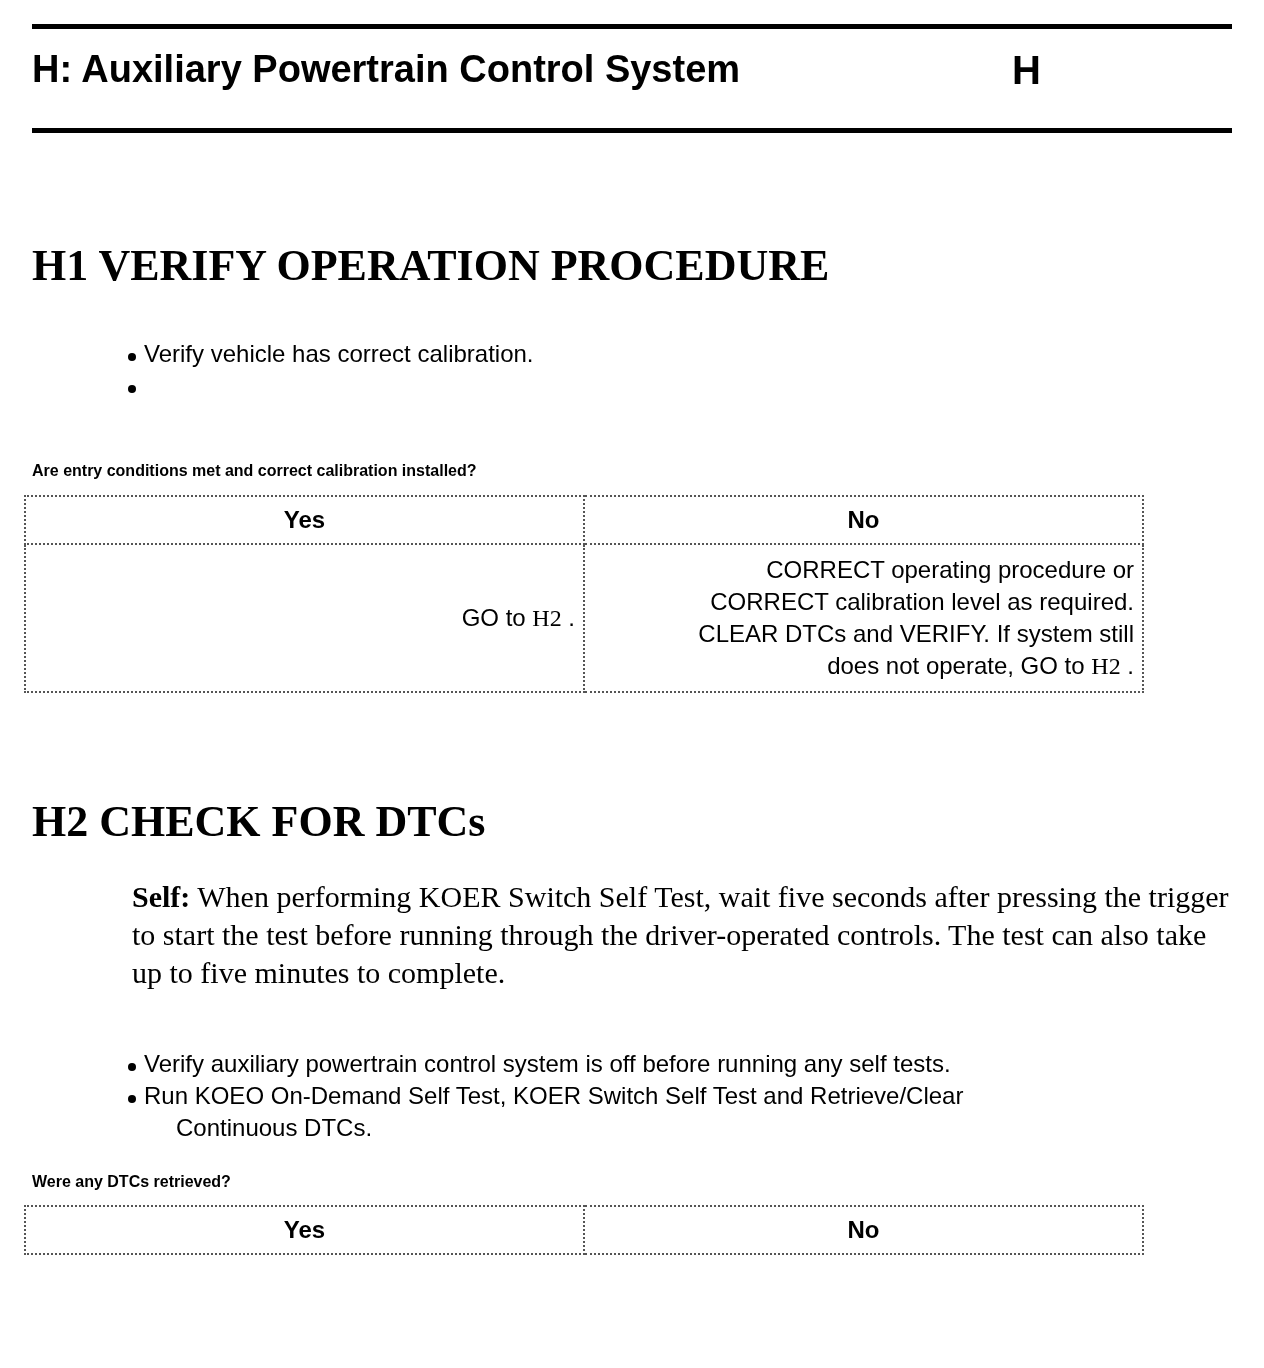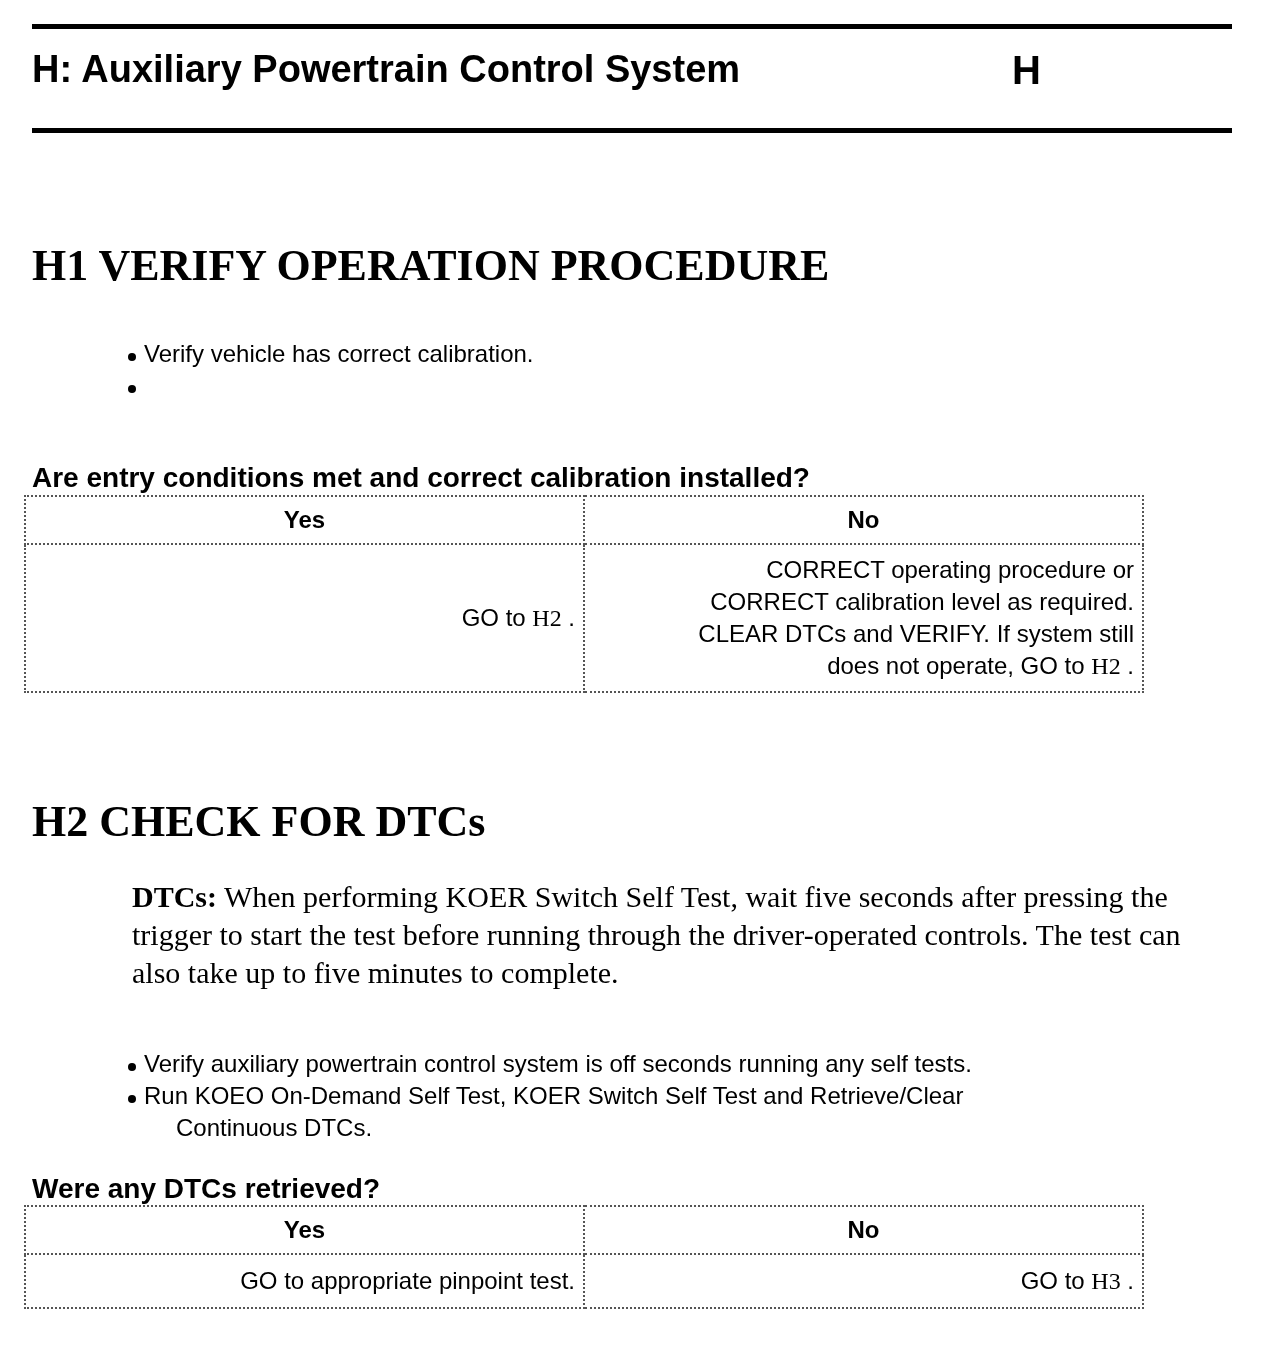--- a/index.html
+++ b/index.html
@@ -24,21 +24,21 @@
       font-family: "Liberation Serif", serif; font-weight: bold; font-size: 44px;
     }
     .bullets { position: absolute; left: 112px; margin: 12px; padding: 0; list-style: none; font-size: 24px; }
     .bullets li { position: relative; padding-left: 20px; line-height: 32px; }
     .bullets li::before {
       content: ""; position: absolute; left: 4px; top: 15px;
       width: 8px; height: 8px; border-radius: 50%; background: #000;
     }
     .bullets li .cont { display: block; padding-left: 32px; }
     .question {
-      position: absolute; left: 32px; font-size: 28px; font-weight: bold;
+      position: absolute; left: 32px; font-size: 16px; font-weight: bold;
     }
     table.decision {
       position: absolute; left: 24px; width: 1120px; border-collapse: collapse;
       font-size: 24px;
     }
     table.decision th, table.decision td {
       border: 2px dotted #555; vertical-align: middle; padding: 0 8px;
     }
     table.decision th { font-weight: bold; height: 46px; }
     table.decision td { text-align: right; }
@@ -81,33 +81,29 @@
       <div>CORRECT calibration level as required.</div>
       <div>CLEAR DTCs and VERIFY. If system still</div>
       <div><span>does not operate, GO to </span><span class="xref">H2</span><span> .</span></div>
     </td>
   </tr>
 </tbody>
   </table>
 
 <div class="section-heading" style="top:796px;">H2 CHECK FOR DTCs</div>
 
-<div class="note"><b>DTCs:</b><span> When performing KOER Switch Self Test, wait five seconds after pressing the trigger to start the test before running through the driver-operated controls. The test can also take up to five minutes to complete.</span></div>
+<div class="note"><b>Self:</b><span> When performing KOER Switch Self Test, wait five seconds after pressing the trigger to start the test before running through the driver-operated controls. The test can also take up to five minutes to complete.</span></div>
 
 <ul class="bullets" style="top:1036px;">
-  <li><span>Verify auxiliary powertrain control system is off seconds running any self tests.</span></li>
+  <li><span>Verify auxiliary powertrain control system is off before running any self tests.</span></li>
   <li><span>Run KOEO On-Demand Self Test, KOER Switch Self Test and Retrieve/Clear</span><span class="cont">Continuous DTCs.</span></li>
 </ul>
 
 <div class="question" style="top:1173px;">Were any DTCs retrieved?</div>
 
 <table class="decision" style="top:1205px;">
   <tbody>
       <tr>
     <th style="width:50%;">Yes</th>
     <th>No</th>
   </tr>
-  <tr>
-    <td style="height:52px;">GO to appropriate pinpoint test.</td>
-    <td><span>GO to </span><span class="xref">H3</span><span> .</span></td>
-  </tr>
 </tbody>
   </table>
 
 </body></html>

